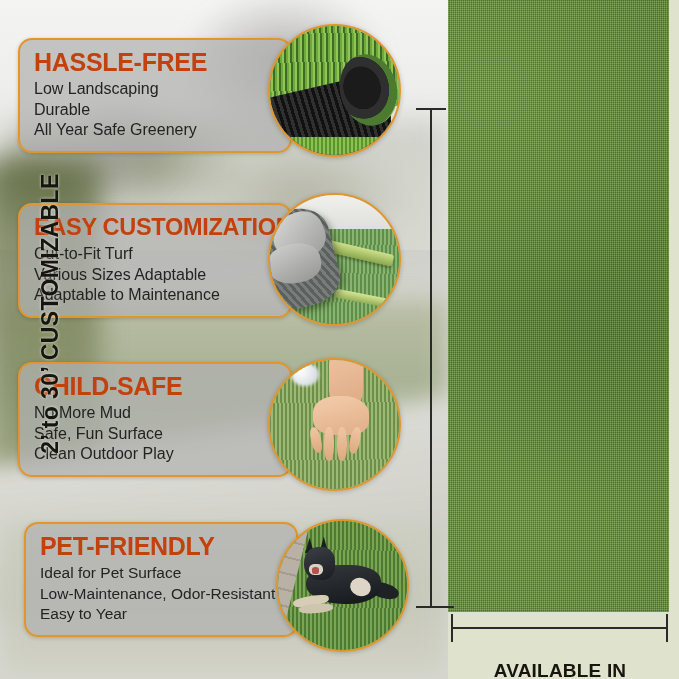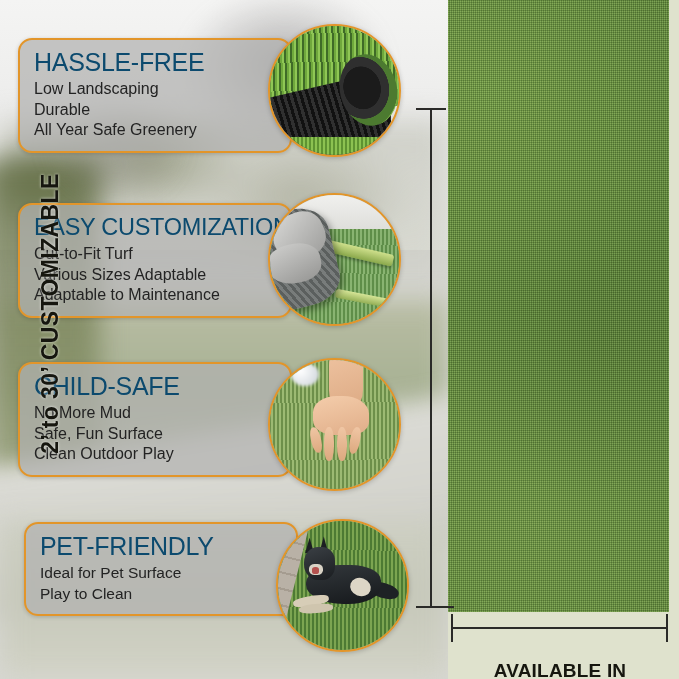--- a/index.html
+++ b/index.html
@@ -53,21 +53,21 @@
     background-image:
       repeating-conic-gradient(from 0deg at 0 0, #93ad66 0deg 90deg, #5d7a40 90deg 180deg, #79955097 180deg 270deg, #4f6b38 270deg 360deg);
     background-size:3px 3px;opacity:.55;mix-blend-mode:overlay;}
 
   
   .card{position:absolute;left:18px;width:274px;
     background:rgba(178,178,176,.72);
     border:2px solid #e2952a;border-radius:14px;
     box-shadow:0 1px 4px rgba(0,0,0,.18);
     box-sizing:border-box;padding:9px 12px 10px 14px;}
-  .card-title{font-weight:normal;letter-spacing:-.3px;color:#0c4a6e;
+  .card-title{font-weight:bold;letter-spacing:-.3px;color:#c2410c;
     font-size:25px;line-height:27px;margin:0 0 3px 0;white-space:nowrap;}
   .card-line{font-size:16px;line-height:20.5px;color:#232323;white-space:nowrap;}
 
   .c1{top:38px;}
   .c2{top:203px;}
   .c3{top:362px;}
   .c4{top:522px;left:24px;}
   .c2 .card-title{font-size:23.5px;}
   .c4 .card-line{font-size:15.5px;}
 
@@ -216,21 +216,22 @@
   <div class="card c3">
     <div class="card-title">CHILD-SAFE</div>
     <div class="card-line">No More Mud</div>
     <div class="card-line">Safe, Fun Surface</div>
     <div class="card-line">Clean Outdoor Play</div>
   </div>
 
   <div class="card c4">
     <div class="card-title">PET-FRIENDLY</div>
     <div class="card-line">Ideal for Pet Surface</div>
-    <div class="card-line">Play to Clean</div>
+    <div class="card-line">Low-Maintenance, Odor-Resistant</div>
+    <div class="card-line">Easy to Year</div>
   </div>
 
   <div class="circle ci1">
     <div class="cin">
       <div class="roll-grass"></div>
       <div class="roll-back"></div>
       <div class="roll-curl"></div>
       <div class="roll-edge"></div>
     </div>
   </div>

